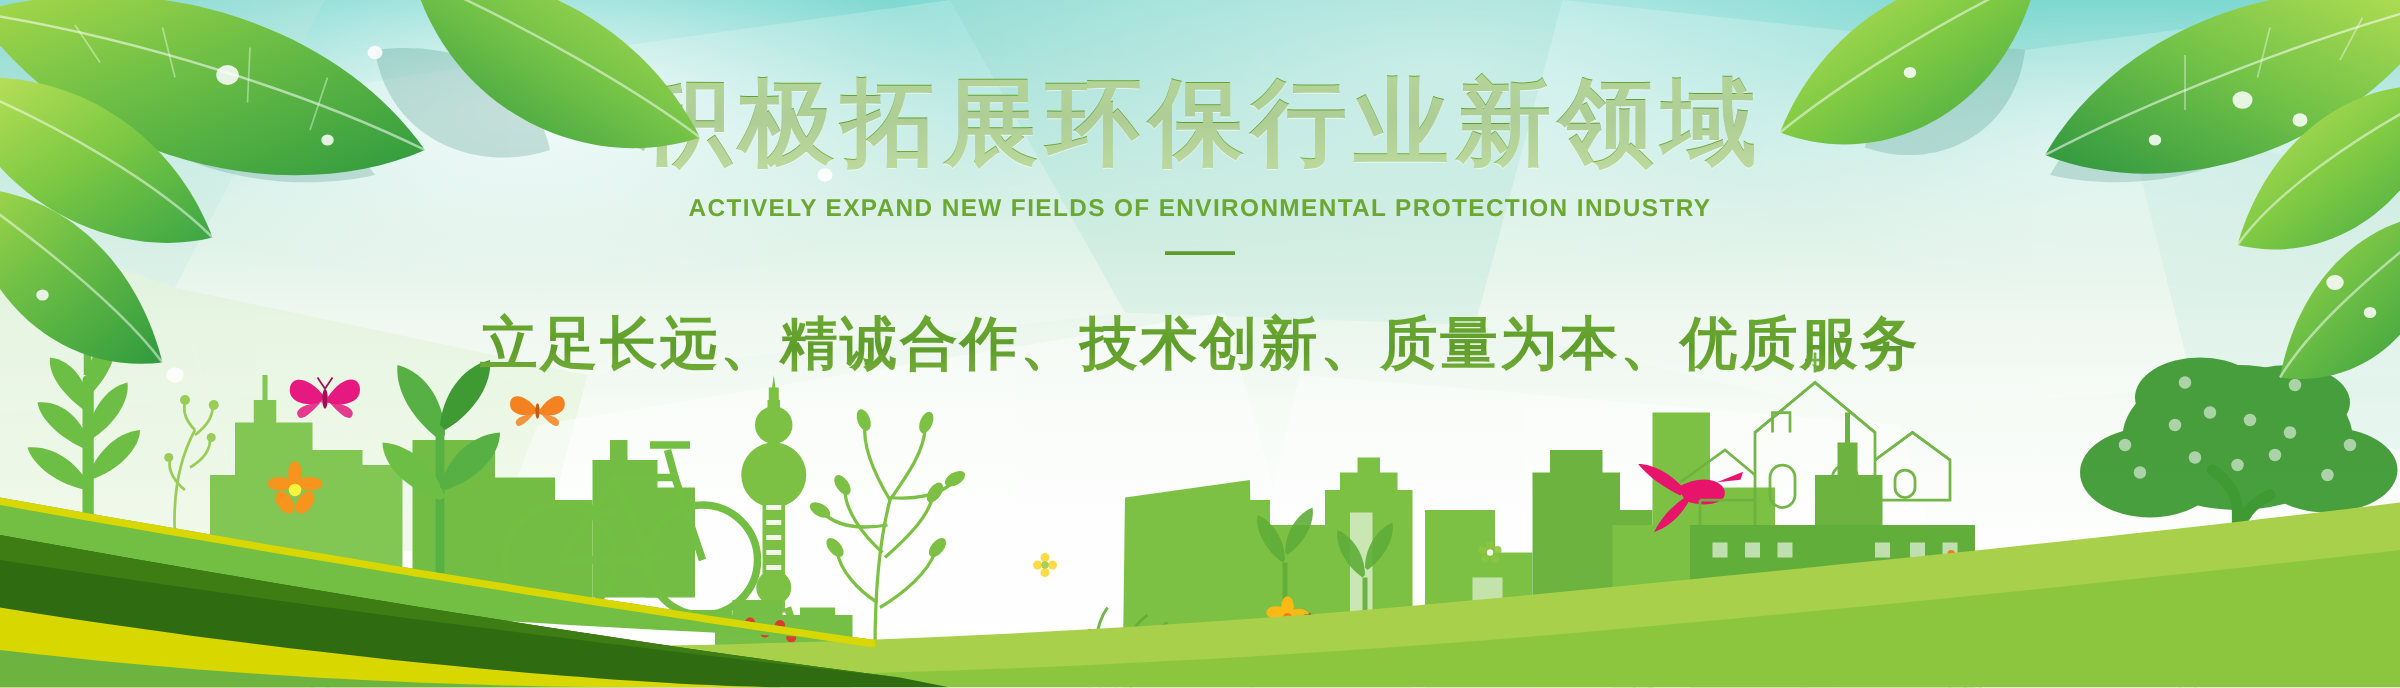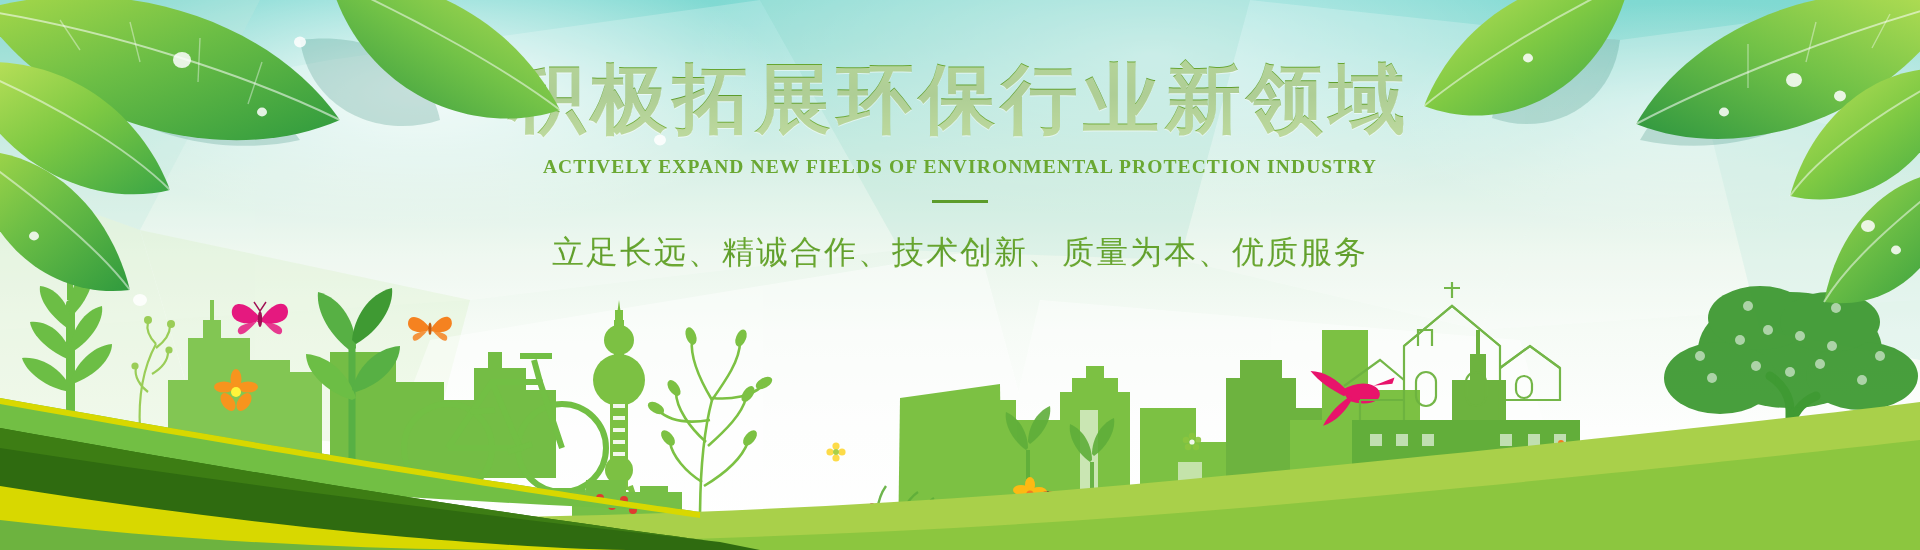--- a/index.html
+++ b/index.html
@@ -55,31 +55,31 @@
     -webkit-text-fill-color:transparent;
     text-shadow:0 1px 0 rgba(255,255,255,.5);
     font-family:"Liberation Serif","DejaVu Serif",serif;
   }
   .subtitle {
     margin-top:16px;
     font-size:19.5px;
     font-weight:bold;
     letter-spacing:1.1px;
     color:#6aa832;
-    font-family:Liberation Serif, serif;
+    font-family:Liberation Sans, sans-serif;
   }
   .rule {
     width:56px; height:3px;
     background:#5c9c2b;
     margin:22px auto 0;
   }
   .slogan {
-    margin-top:28px;
-    font-size:32px;
-    font-weight:normal;
+    margin-top:40px;
+    font-size:46px;
+    font-weight:bold;
     letter-spacing:2px;
     color:#64a430;
     background:linear-gradient(180deg,#6fae34 0%,#5f9d2b 55%,#79b33b 100%);
     -webkit-background-clip:text;
     background-clip:text;
     -webkit-text-fill-color:transparent;
     font-family:"Liberation Serif","DejaVu Serif",serif;
   }
 
   

